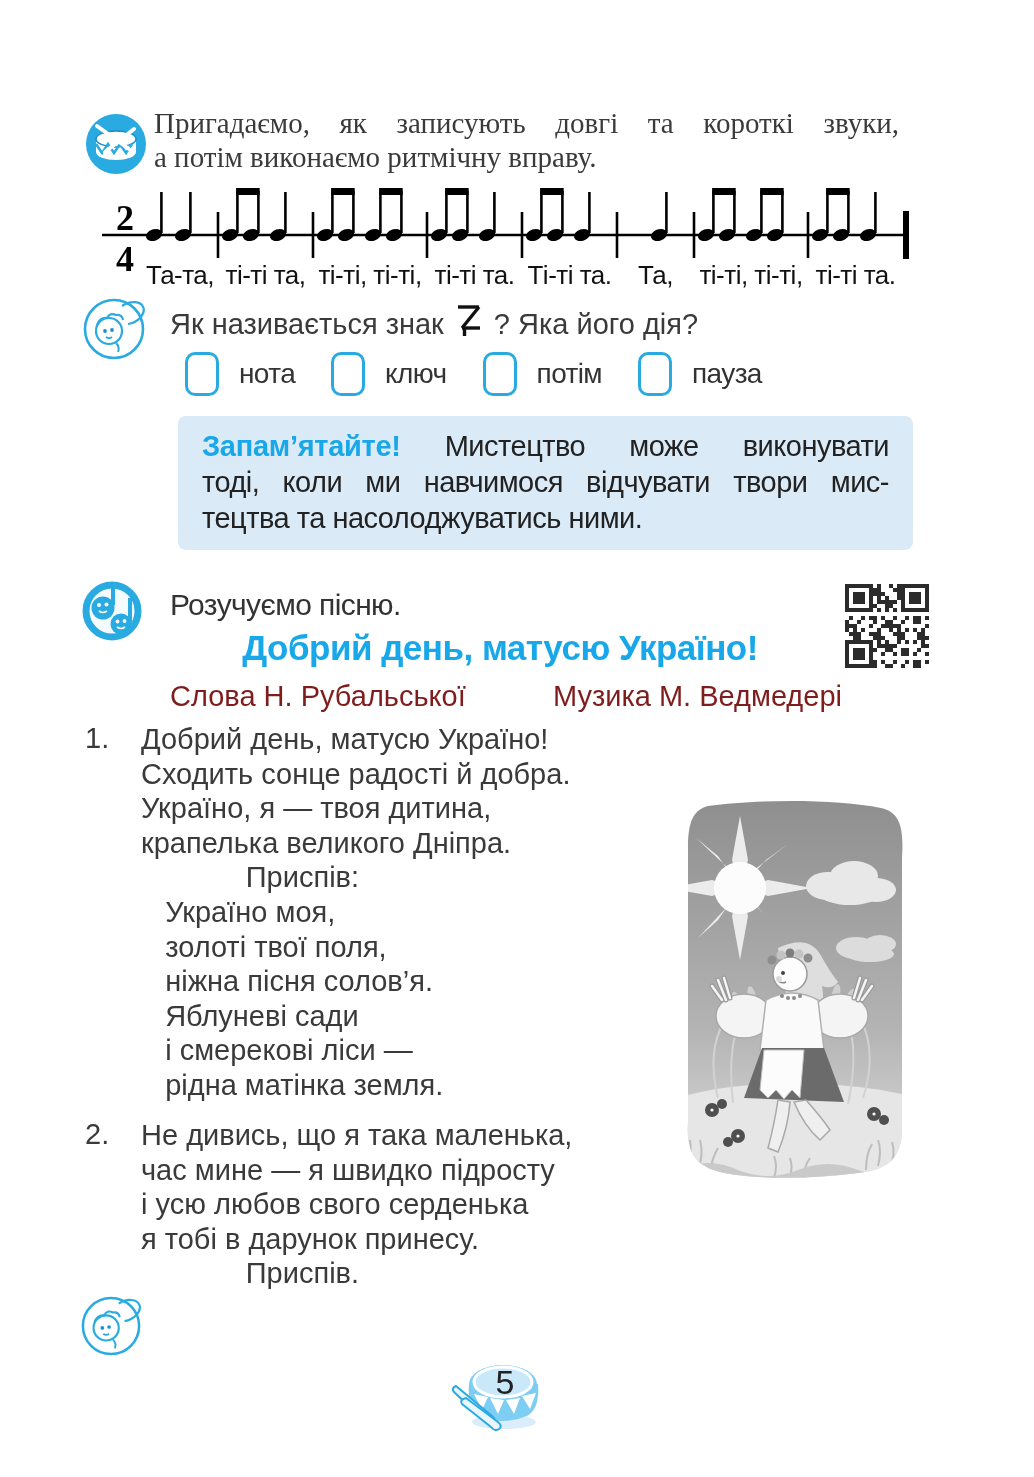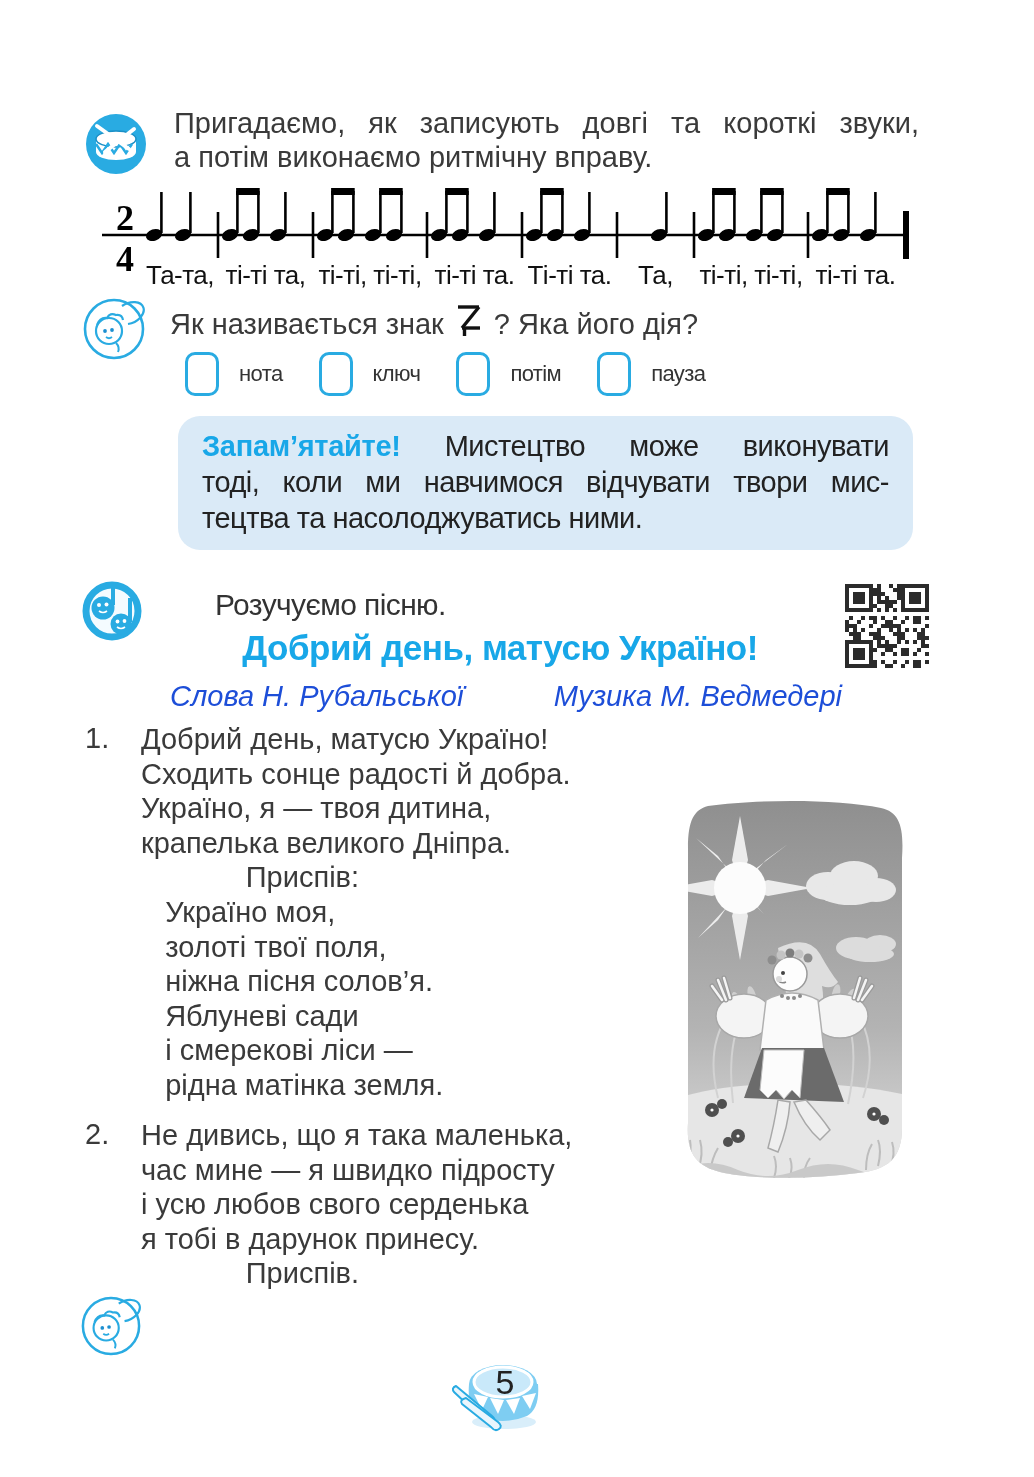--- a/index.html
+++ b/index.html
@@ -10,30 +10,30 @@
   .para{font-size:29px;line-height:34px;color:#3a3a3a;}
   .para .jl{text-align:justify;text-align-last:justify;}
   
   #rhythm-svg{position:absolute;left:98px;top:183px;}
   
   .qline{display:flex;align-items:center;gap:12px;font-size:29px;color:#3a3a3a;}
   
   .opts{display:flex;align-items:center;gap:36px;}
   .opt{display:flex;align-items:center;gap:20px;}
   .chk{width:34px;height:44px;border:3.5px solid #29abe2;border-radius:10px;background:#fff;box-sizing:border-box;cursor:pointer;}
-  .optlabel{font-size:22px;letter-spacing:-0.6px;color:#333;}
+  .optlabel{font-size:28px;letter-spacing:-0.6px;color:#333;}
   
-  .membox{background:#daeaf7;border-radius:22px;padding:12px 24px 14px 24px;width:735px;box-sizing:border-box;
+  .membox{background:#daeaf7;border-radius:8px;padding:12px 24px 14px 24px;width:735px;box-sizing:border-box;
           font-size:29px;line-height:36px;letter-spacing:-0.5px;color:#222;}
   .membox .jl{text-align:justify;text-align-last:justify;}
   .membox .title{color:#18a7e8;font-weight:bold;letter-spacing:-0.3px;}
   
   .songintro{font-size:30px;letter-spacing:-0.6px;color:#333;}
   .songtitle{font-size:35px;font-weight:bold;color:#18a7e8;letter-spacing:-0.5px;text-align:center;width:660px;}
-  .credits{display:flex;justify-content:space-between;width:672px;font-size:29px;font-style:italic;color:#1d4ed8;}
+  .credits{display:flex;justify-content:space-between;width:672px;font-size:29px;color:#7f1d1d;}
   .lyrics{font-size:29px;line-height:34.6px;white-space:pre-wrap;color:#3a3a3a;}
   .vnum{font-size:29px;color:#3a3a3a;}
   
   .qr{background:#fff;}
   svg text{user-select:none;}
 </style>
 </head>
 <body>
 
 <div class="page">
@@ -42,21 +42,21 @@
     <svg width="64" height="64" viewBox="0 0 64 64">
       <circle cx="32" cy="32" r="30" fill="#29abe2"></circle>
       <path d="M12,27 v13 a20,8 0 0 0 40,0 v-13 z" fill="#fff"></path>
       <ellipse cx="32" cy="27" rx="20" ry="8" fill="#fff" stroke="#1a8fc6" stroke-width="1.5"></ellipse>
       <path d="M12,32 L18,41 L24,32 L30,41 L36,32 L42,41 L48,32" fill="none" stroke="#29abe2" stroke-width="2.5"></path>
       <line x1="13" y1="14" x2="45" y2="37" stroke="#fff" stroke-width="4" stroke-linecap="round"></line>
       <line x1="50" y1="17" x2="21" y2="40" stroke="#fff" stroke-width="4" stroke-linecap="round"></line>
     </svg>
   </div>
 
-  <div class="abs para" style="left:174px;top:106px;width:745px;">
+  <div class="abs para" style="left:154px;top:106px;width:745px;font-family:Liberation Serif, serif;">
     <div class="jl">Пригадаємо, як записують довгі та короткі звуки,</div>
     <div>а потім виконаємо ритмічну вправу.</div>
   </div>
 
   <svg id="rhythm-svg" width="820" height="108" viewBox="0 0 820 108">
       <line x1="4" y1="52" x2="806" y2="52" stroke="#000" stroke-width="2.6"></line>
       <text x="27" y="47" text-anchor="middle" font-family="&quot;Liberation Serif&quot;,serif" font-weight="bold" font-size="36" fill="#000">2</text>
       <text x="27" y="88" text-anchor="middle" font-family="&quot;Liberation Serif&quot;,serif" font-weight="bold" font-size="36" fill="#000">4</text>
       <ellipse cx="56" cy="52" rx="8.3" ry="5.8" fill="#000" transform="rotate(-18 56 52)"></ellipse>
       <line x1="63.4" y1="50" x2="63.4" y2="9" stroke="#000" stroke-width="2.6"></line>
@@ -193,21 +193,21 @@
       <circle cx="23" cy="30" r="11.5" fill="#29abe2"></circle>
       <circle cx="19" cy="27" r="2" fill="#fff"></circle>
       <circle cx="26.5" cy="26.5" r="2" fill="#fff"></circle>
       <path d="M19,33 q4,3 8,0" fill="none" stroke="#fff" stroke-width="1.6"></path>
       <circle cx="41" cy="46" r="10.5" fill="#29abe2"></circle>
       <circle cx="37.5" cy="43.5" r="1.9" fill="#fff"></circle>
       <circle cx="44.5" cy="43" r="1.9" fill="#fff"></circle>
       <path d="M37,49 q4,3 8,0" fill="none" stroke="#fff" stroke-width="1.6"></path>
     </svg>
   </div>
-  <div class="abs songintro" style="left:170px;top:588px;margin-left:45px;">Розучуємо пісню.</div>
+  <div class="abs songintro" style="left:170px;top:588px;">Розучуємо пісню.</div>
 
   <svg id="qr-svg" class="abs qr" style="left:845px;top:584px;" width="84" height="84" viewBox="0 0 84 84">
       <rect x="0" y="0" width="4" height="4" fill="#2b2b2b"></rect>
       <rect x="4" y="0" width="4" height="4" fill="#2b2b2b"></rect>
       <rect x="8" y="0" width="4" height="4" fill="#2b2b2b"></rect>
       <rect x="12" y="0" width="4" height="4" fill="#2b2b2b"></rect>
       <rect x="16" y="0" width="4" height="4" fill="#2b2b2b"></rect>
       <rect x="20" y="0" width="4" height="4" fill="#2b2b2b"></rect>
       <rect x="24" y="0" width="4" height="4" fill="#2b2b2b"></rect>
       <rect x="32" y="0" width="4" height="4" fill="#2b2b2b"></rect>

